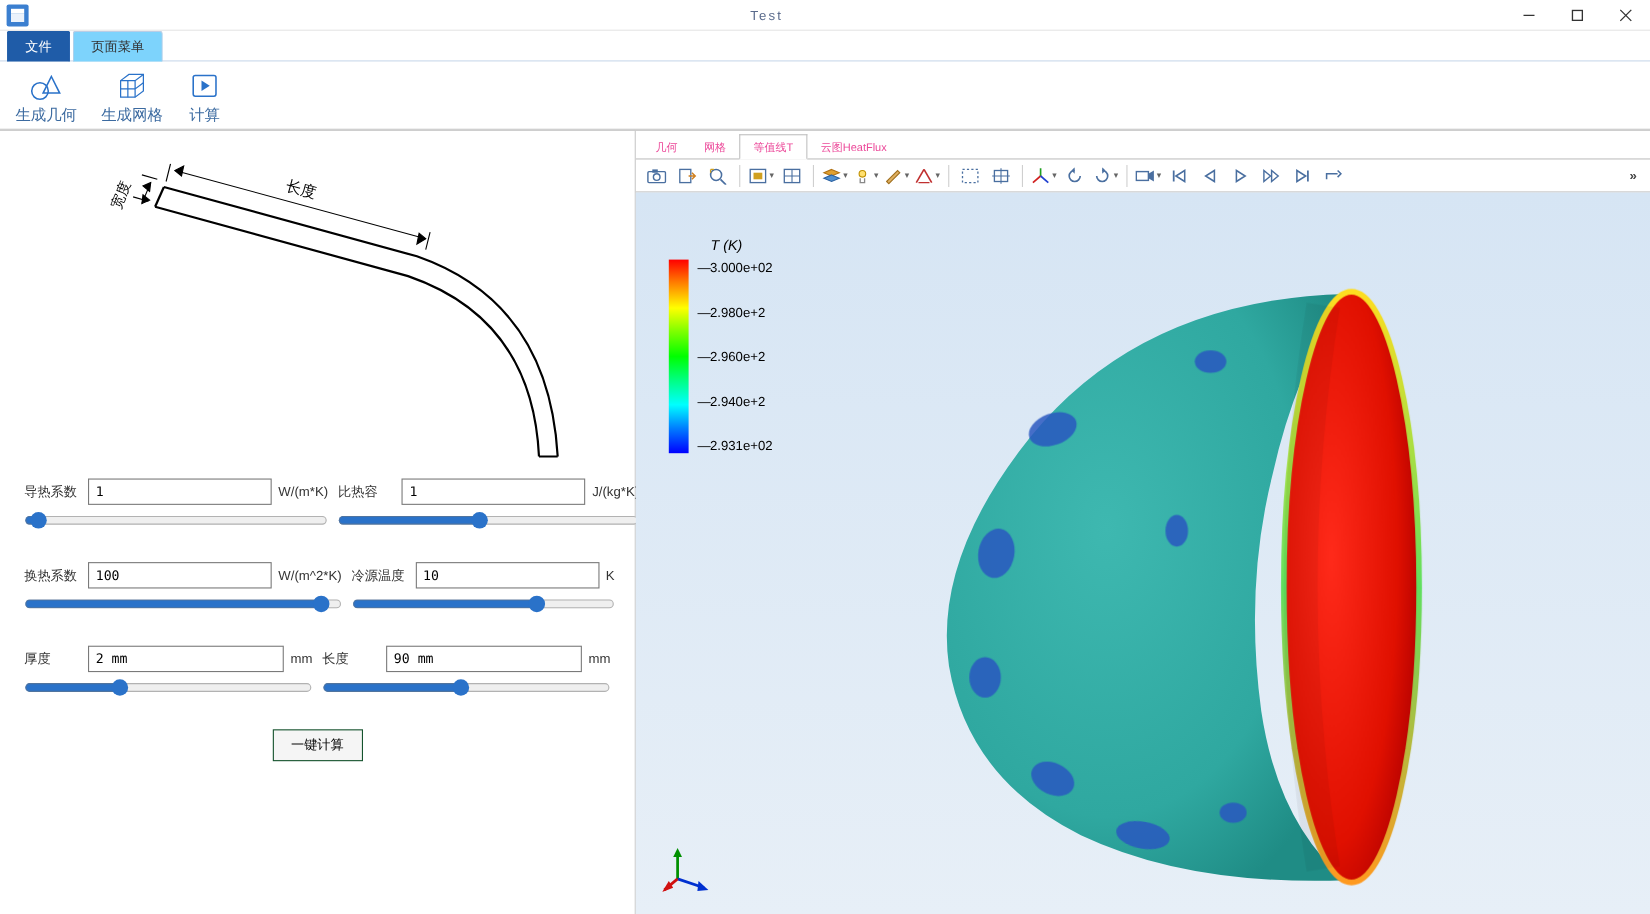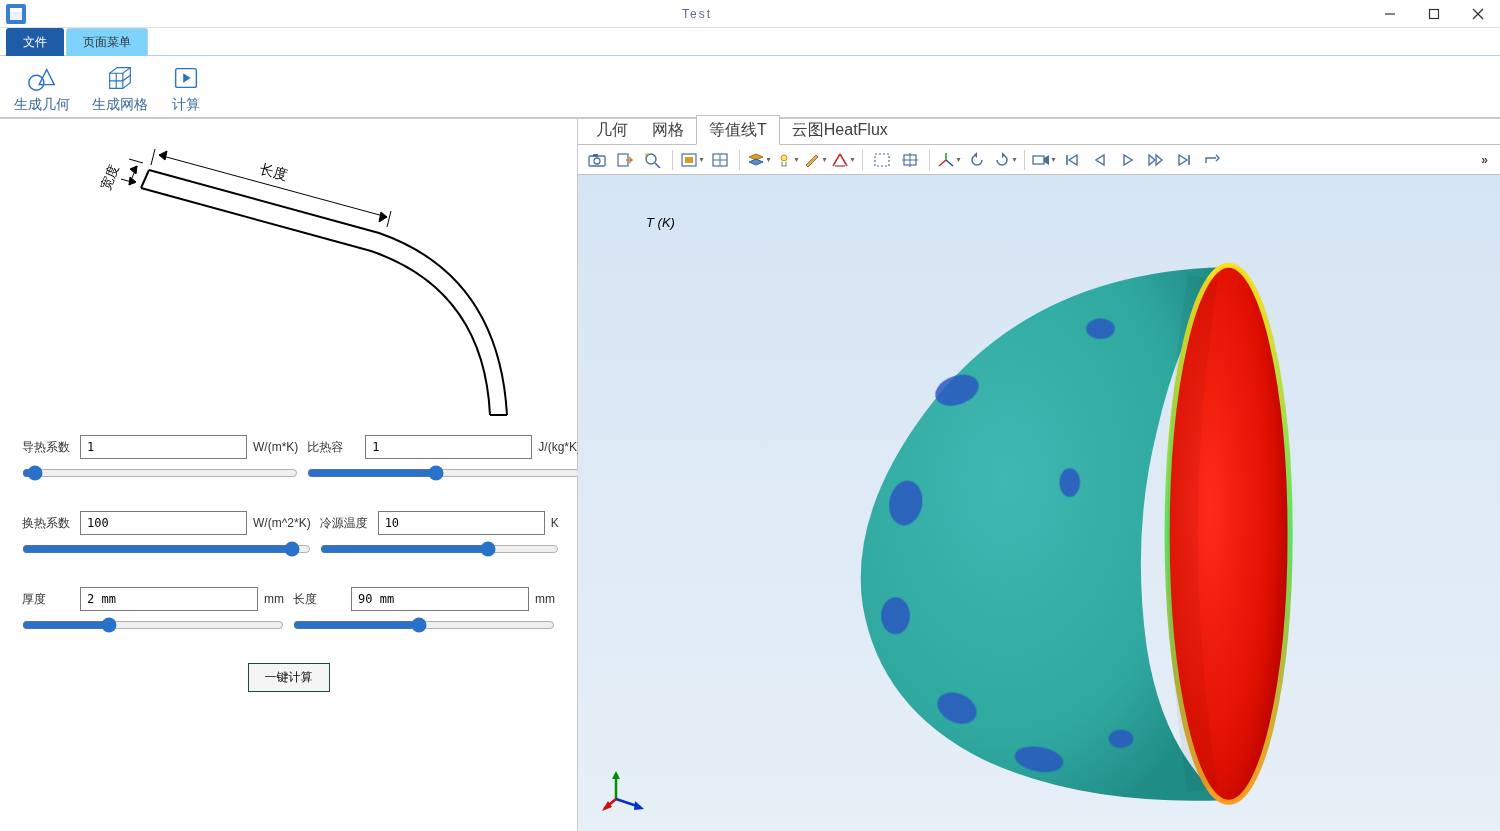--- a/index.html
+++ b/index.html
@@ -39,21 +39,21 @@
   .field-label { width: 52px; text-align: left; font-size: 12px; color: #333; white-space: nowrap; }
   .field-input { flex: 1; border: 1px solid #7a7a7a; padding: 4px 6px; font-size: 12px; font-family: monospace, "Microsoft YaHei"; }
   .field-unit { font-size: 12px; color: #333; white-space: nowrap; }
   .slider { width: 100%; margin-top: 6px; accent-color: #2a72c9; }
 
   .calc-btn-wrap { display:flex; justify-content:center; margin-top: 4px; }
   .calc-btn { padding: 5px 16px; border: 1px solid #14532d; background: #f5f5f5; font-size: 12px; cursor:pointer; }
 
   
   .view-tabs { height: 26px; display: flex; align-items: flex-end; border-bottom: 1px solid #c0c0c0; padding-left: 6px; }
-  .view-tab { padding: 4px 12px 3px; font-size: 16px; color: #404040; cursor:pointer; }
+  .view-tab { padding: 4px 12px 3px; font-size: 10px; color: #ec4899; cursor:pointer; }
   .view-tab.active { border: 1px solid #c0c0c0; border-bottom: 1px solid #fff; position:relative; top:1px; background:#fff; }
 
   
   .tool3d { height: 30px; display:flex; align-items:center; gap: 2px; padding: 2px 6px; border-bottom: 1px solid #c0c0c0; }
   .tool3d .tbtn { width: 26px; height: 24px; display:flex; align-items:center; justify-content:center; border: 1px solid transparent; border-radius:2px; cursor:pointer; }
   .tool3d .sep { width: 1px; height: 20px; background: #cfcfcf; margin: 0 4px; }
   .tool3d .dd { display:flex; align-items:center; }
   .tool3d .dd::after { content:"▾"; font-size:8px; color:#666; margin-left:1px; }
   .tool3d .overflow { margin-left:auto; font-weight:bold; color:#444; padding: 0 6px; cursor:pointer;}
 
@@ -375,20 +375,30 @@
             <path d="M3 10 L3 5 L13 5 M13 2 L16 5 L13 8" fill="none" stroke="#4a6fa0" stroke-width="1.4"></path>
           </svg>
         </div>
       <div class="overflow">»</div>
     </div>
 
     <div class="viewport">
 
       <div class="legend">
         <div class="legend-title">T (K)</div>
+        <div class="legend-body">
+          <div class="legend-bar"></div>
+          <div class="legend-ticks">
+            <div class="legend-tick">3.000e+02</div>
+            <div class="legend-tick">2.980e+2</div>
+            <div class="legend-tick">2.960e+2</div>
+            <div class="legend-tick">2.940e+2</div>
+            <div class="legend-tick">2.931e+02</div>
+          </div>
+        </div>
       </div>
 
       <svg width="100%" height="100%" viewBox="0 0 880 640" preserveAspectRatio="xMidYMid meet" style="position:absolute; inset:0;">
         <defs>
           <radialGradient id="outerG" cx="40%" cy="40%" r="70%">
             <stop offset="0%" stop-color="#3eb8b0"></stop>
             <stop offset="70%" stop-color="#2fa8a0"></stop>
             <stop offset="100%" stop-color="#1f8c85"></stop>
           </radialGradient>
           <radialGradient id="innerG" cx="35%" cy="45%" r="70%">

